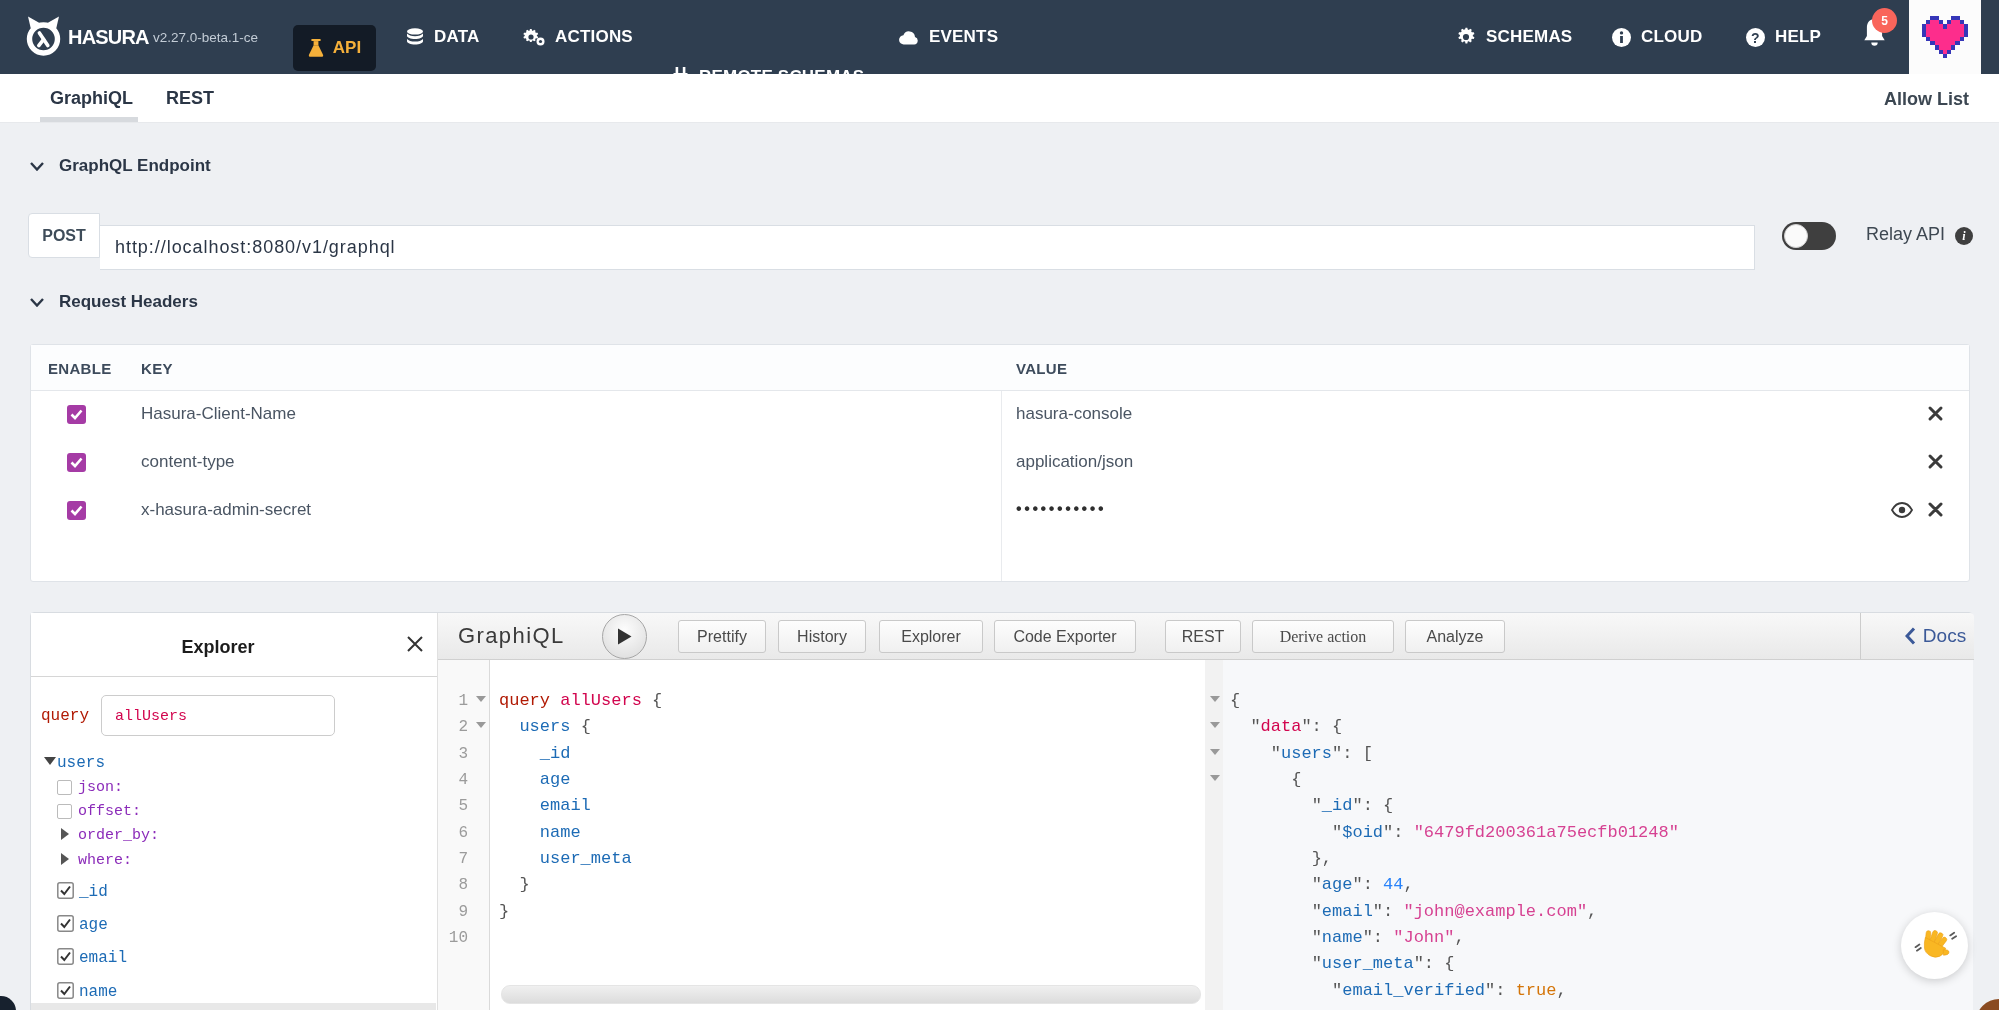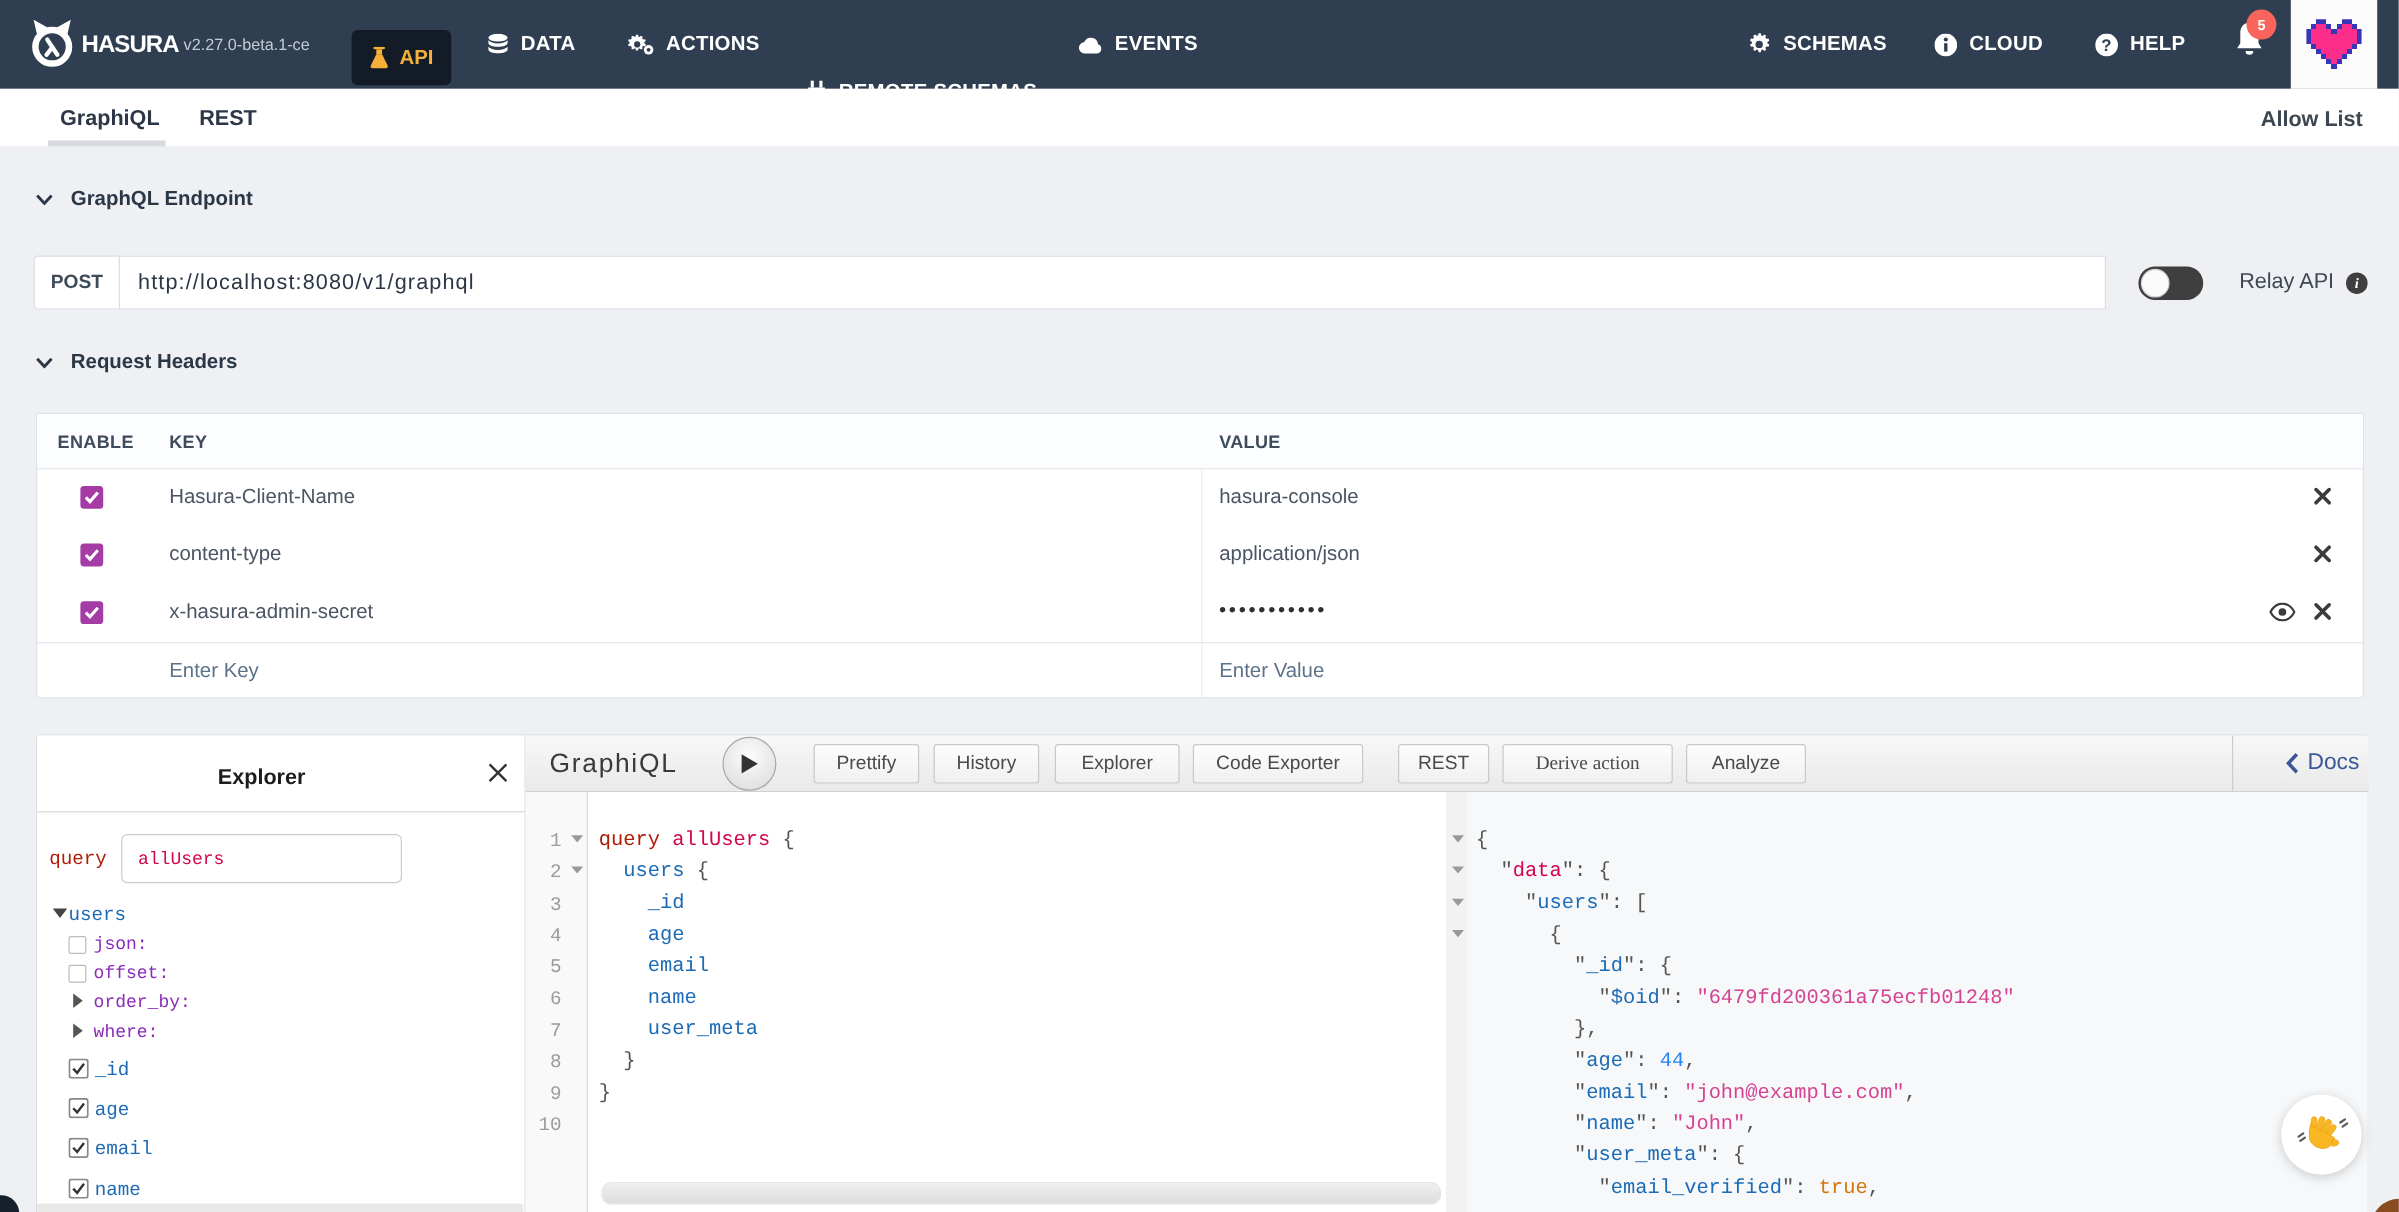--- a/index.html
+++ b/index.html
@@ -33,21 +33,21 @@
   .allowlist { position:absolute; right:30px; top:15px; font-weight:bold; font-size:18px; color:#3c4752; }
 
   
   .sect-head { position:absolute; display:flex; align-items:center; gap:15px;
                font-weight:bold; font-size:17px; color:#2b3646; }
 
   
   .post-btn { position:absolute; left:28px; top:213px; width:72px; height:45px; background:#fff;
               border:1px solid #d9dee4; border-radius:4px 0 0 4px; display:flex; align-items:center;
               justify-content:center; font-weight:bold; font-size:16px; color:#3e4c59; }
-  .endpoint-input { position:absolute; left:100px; top:213px; width:1655px; height:45px; background:#fff;
+  .endpoint-input { position:absolute; left:100px; top:225px; width:1655px; height:45px; background:#fff;
               border:1px solid #d9dee4; border-left:none; display:flex; align-items:center;
               padding-left:15px; font-size:18px; letter-spacing:0.95px; color:#2b3646; }
   .toggle { position:absolute; left:1782px; top:222px; width:54px; height:28px; background:#3f3f3f;
             border-radius:15px; }
   .toggle .knob { position:absolute; left:2px; top:2px; width:24px; height:24px; background:#fafafa;
             border-radius:50%; border:1px solid #d0d0d0; }
   .relay { position:absolute; left:1866px; top:224px; font-size:18px; color:#3e4852; }
   .info-i { position:absolute; left:1955px; top:227px; width:18px; height:18px; border-radius:50%;
             background:#3f3f3f; color:#fff; font-size:12px; font-weight:bold; display:flex;
             align-items:center; justify-content:center; font-family:"Liberation Serif", serif; font-style:italic;}
@@ -323,24 +323,20 @@
     <div class="valtxt" style="font-weight:bold; letter-spacing:2.6px; font-size:16px; color:#2f2f2f;">•••••••••••</div>
     <svg class="eyeicon" width="22" height="16" viewBox="0 0 22 16">
       <path d="M1,8 C4,2.5 8,1 11,1 s7,1.5 10,7 c-3,5.5 -7,7 -10,7 s-7,-1.5 -10,-7 Z" fill="none" stroke="#3b3b3b" stroke-width="1.8"></path>
       <circle cx="11" cy="8" r="3.2" fill="#3b3b3b"></circle>
     </svg>
     <svg class="xicon" width="17" height="17" viewBox="0 0 17 17">
         <path d="M3,3 L14,14 M14,3 L3,14" stroke="#3b3b3b" stroke-width="3" stroke-linecap="round"></path>
       </svg>
   </div>
 
-  <div class="enter-row">
-    <div class="ph" style="position:absolute; left:110px; top:13px;">Enter Key</div>
-    <div class="ph" style="position:absolute; left:985px; top:13px;">Enter Value</div>
-  </div>
 </div>
 
 <div class="panel">
   <div class="explorer">
     <div class="exp-head">
       <div class="exp-title">Explorer</div>
       <svg class="exp-x" width="18" height="18" viewBox="0 0 18 18">
           <path d="M2,2 L16,16 M16,2 L2,16" stroke="#333" stroke-width="2"></path>
         </svg>
     </div>

